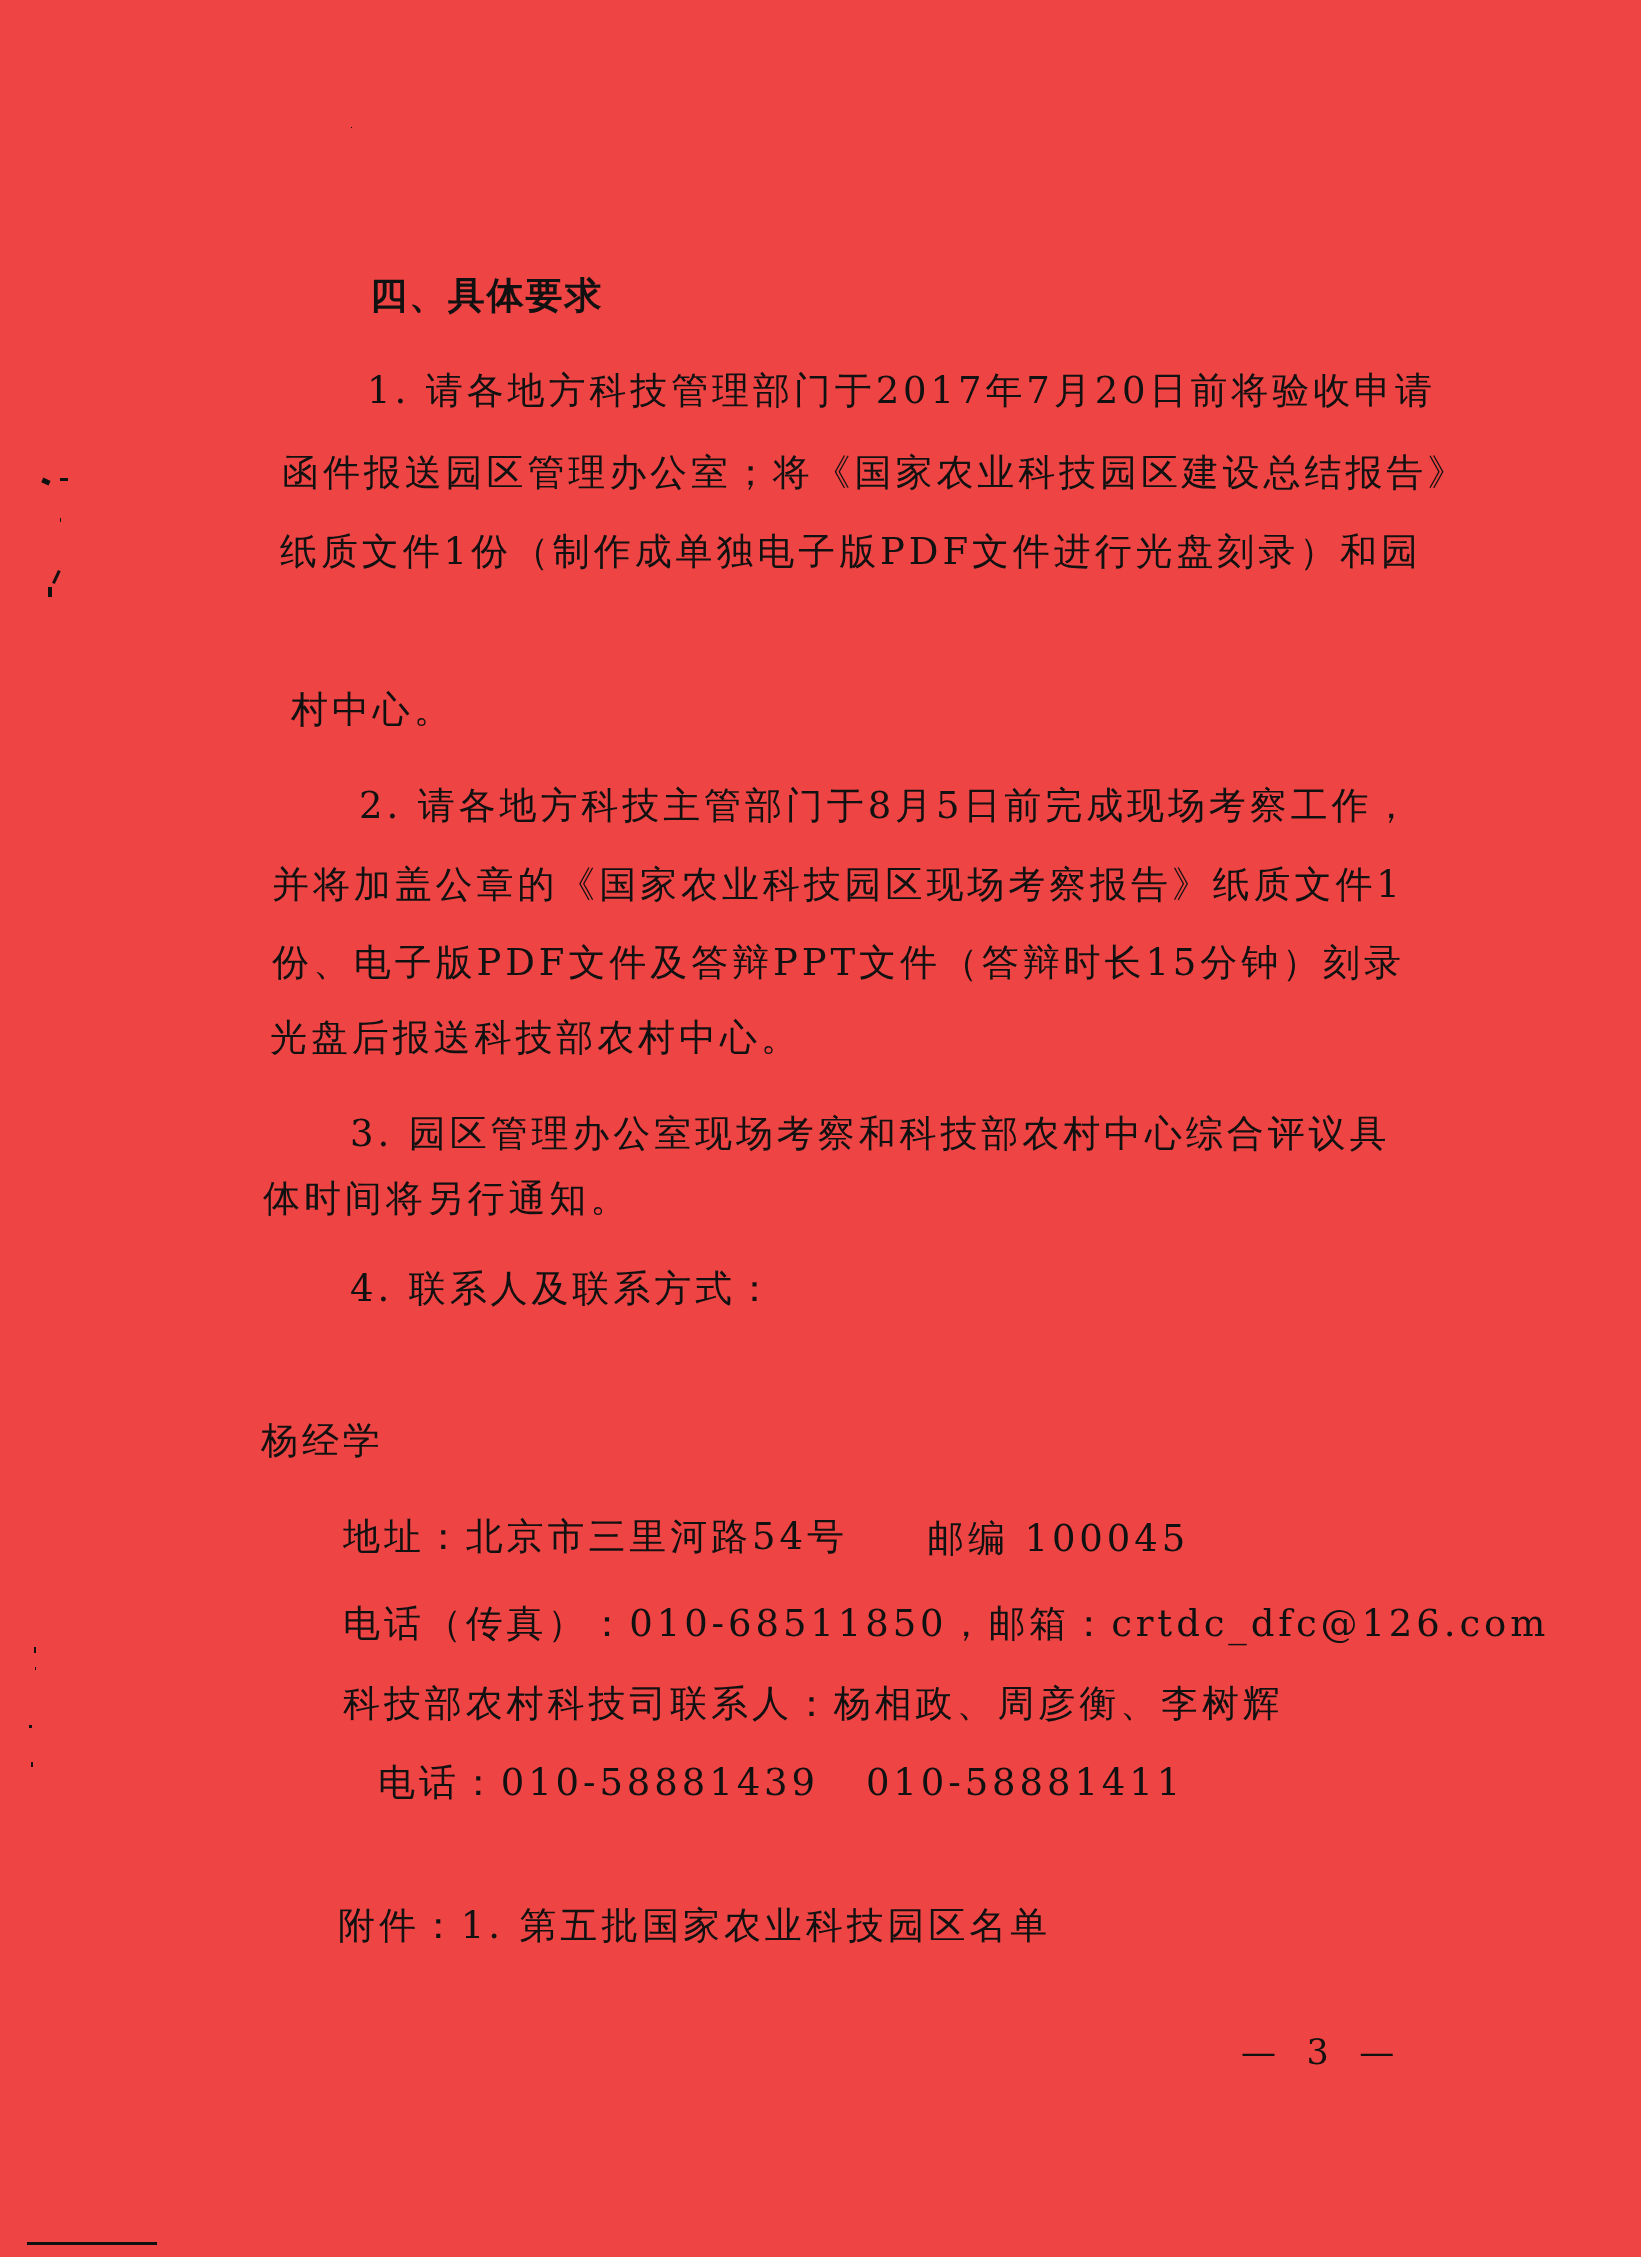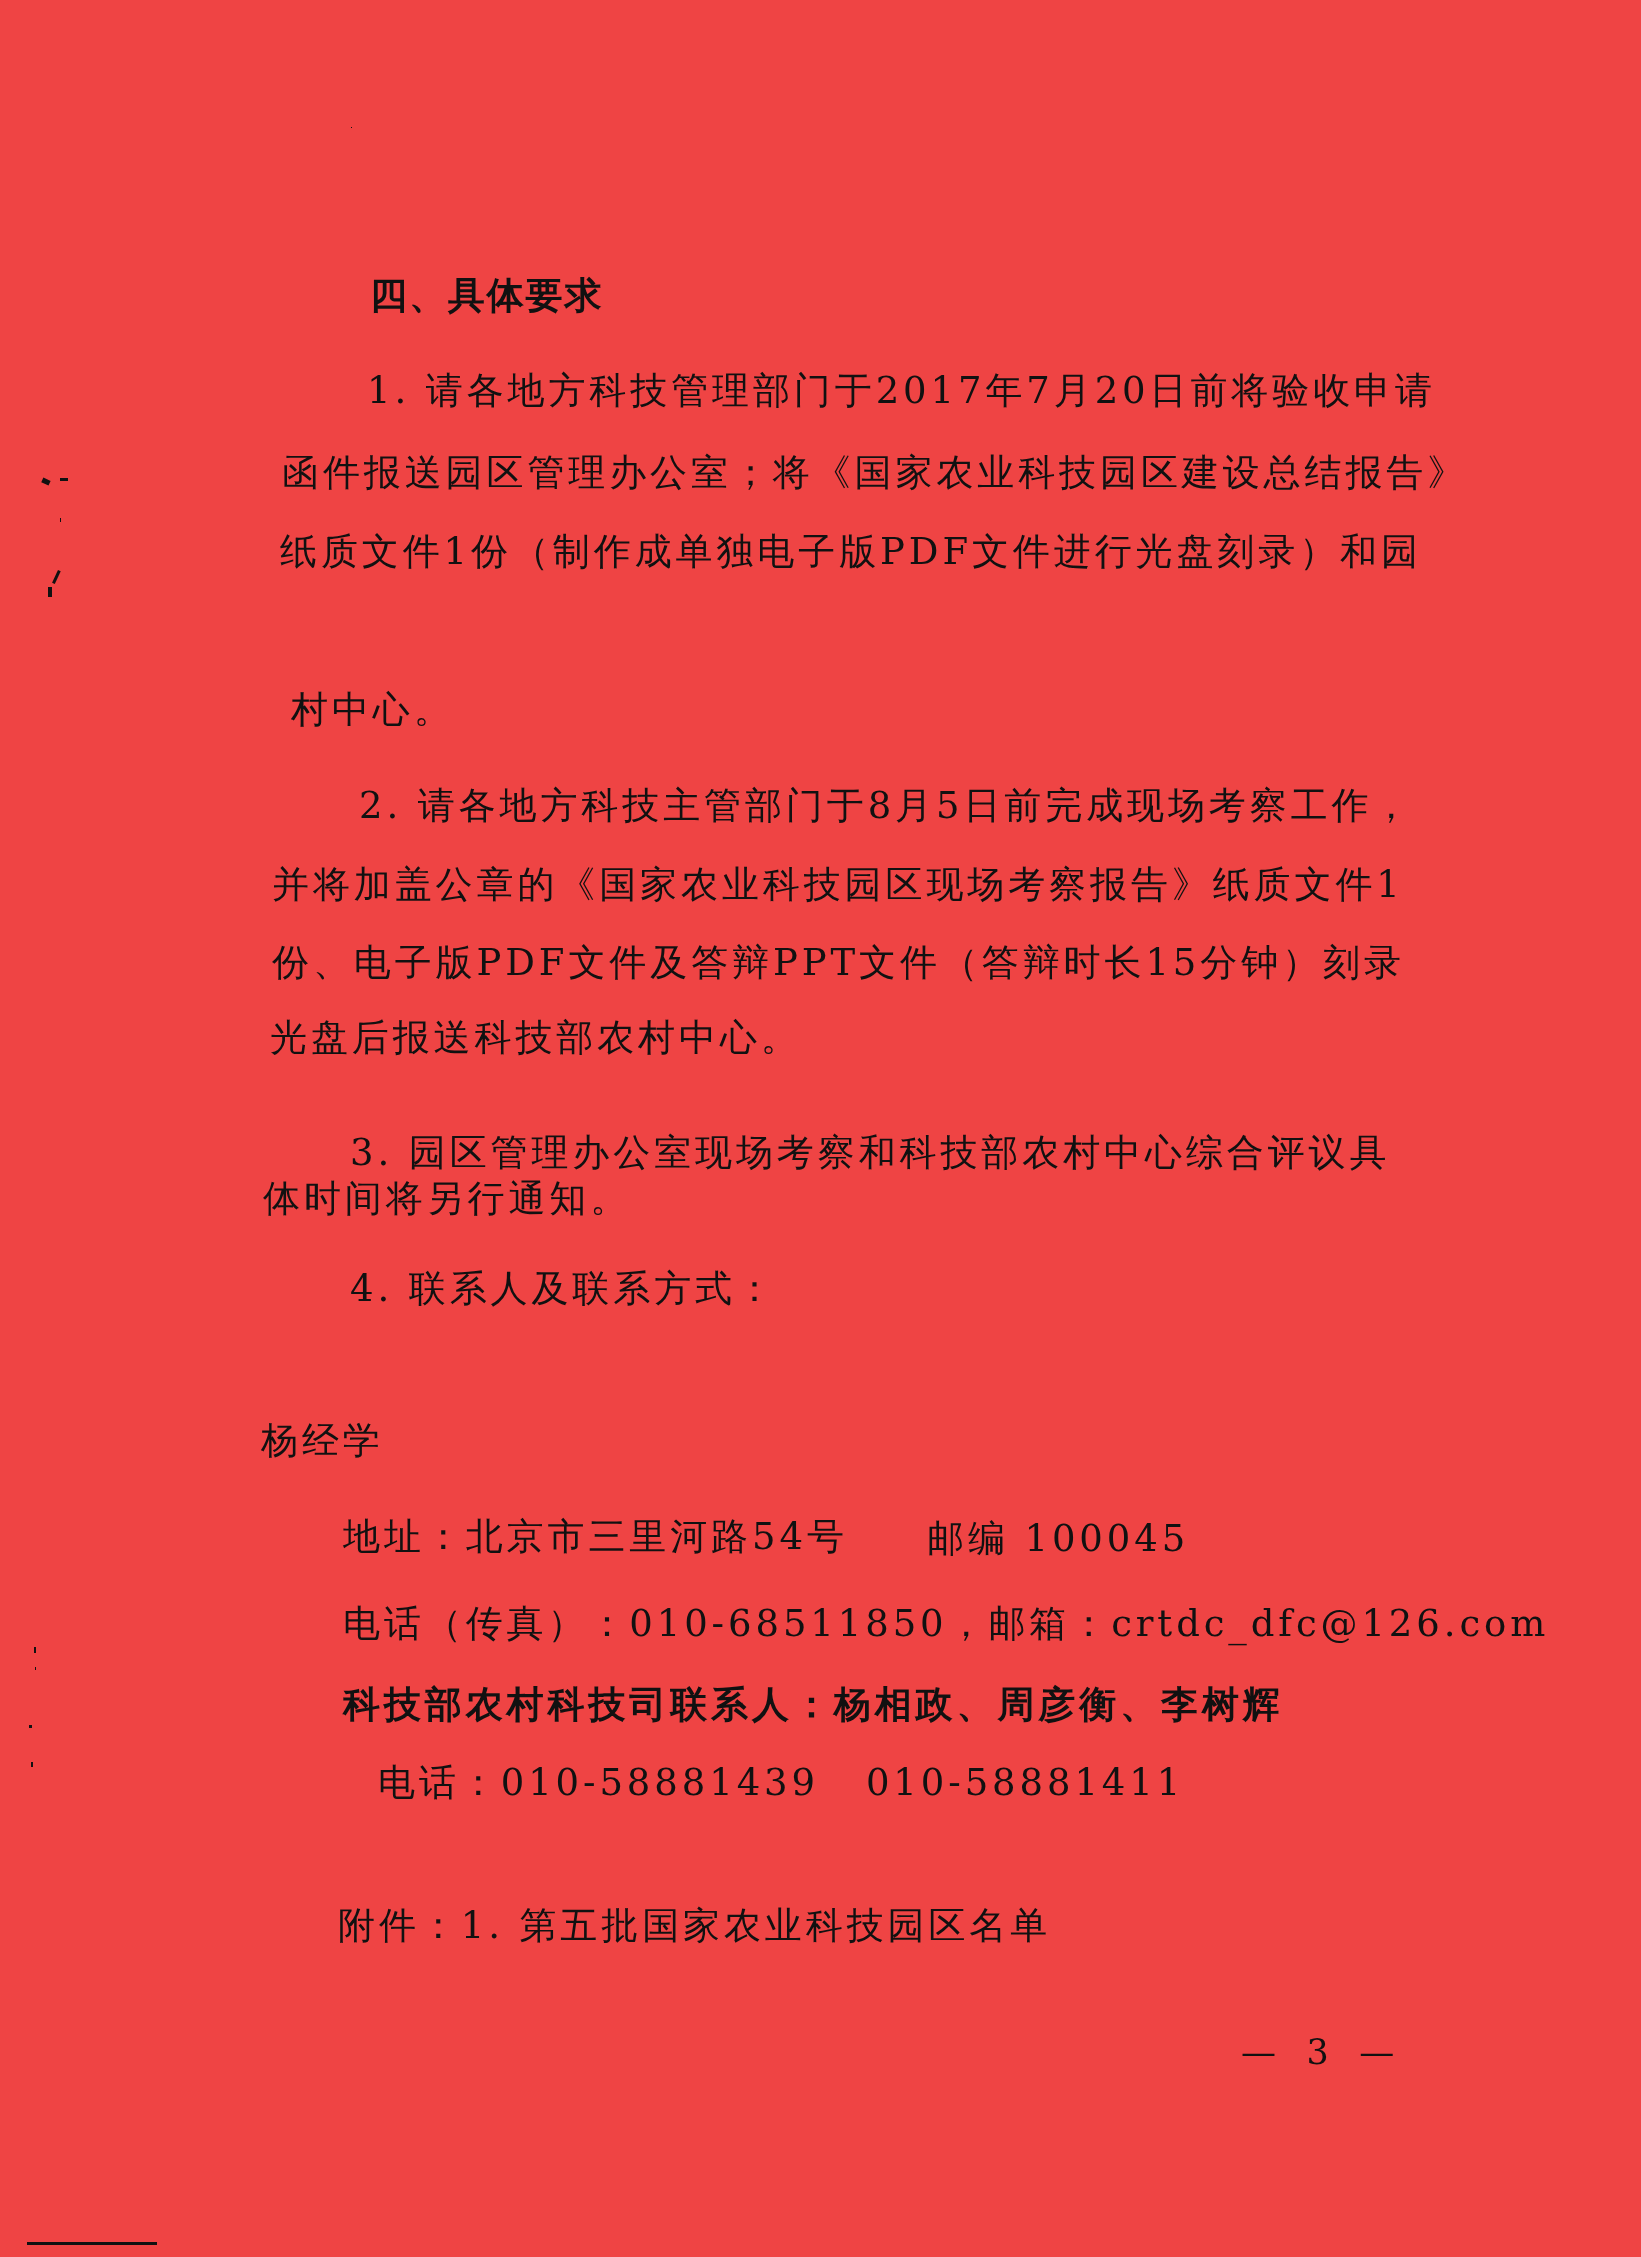--- a/index.html
+++ b/index.html
@@ -29,32 +29,32 @@
   <div class="line" style="left:367px; top:391px; width:1077px;">1. 请各地方科技管理部门于2017年7月20日前将验收申请</div>
   <div class="line" style="left:282px; top:473px; width:1166px;">函件报送园区管理办公室；将《国家农业科技园区建设总结报告》</div>
   <div class="line" style="left:280px; top:552px; width:1159px;">纸质文件1份（制作成单独电子版PDF文件进行光盘刻录）和园</div>
   <div class="line" style="left:275px; top:710px;margin-left:16px;">村中心。</div>
 
   <div class="line" style="left:359px; top:806px; width:1081px;">2. 请各地方科技主管部门于8月5日前完成现场考察工作，</div>
   <div class="line" style="left:272px; top:885px; width:1163px;">并将加盖公章的《国家农业科技园区现场考察报告》纸质文件1</div>
   <div class="line" style="left:272px; top:963px; width:1168px;">份、电子版PDF文件及答辩PPT文件（答辩时长15分钟）刻录</div>
   <div class="line" style="left:270px; top:1038px;">光盘后报送科技部农村中心。</div>
 
-  <div class="line" style="left:350px; top:1134px; width:1091px;margin-top:19px;">3. 园区管理办公室现场考察和科技部农村中心综合评议具</div>
+  <div class="line" style="left:350px; top:1134px; width:1091px;">3. 园区管理办公室现场考察和科技部农村中心综合评议具</div>
   <div class="line" style="left:263px; top:1199px;">体时间将另行通知。</div>
 
   <div class="line" style="left:350px; top:1289px;">4. 联系人及联系方式：</div>
 
   <div class="line" style="left:261px; top:1441px;">杨经学</div>
 
   <div class="line" style="left:343px; top:1537px;">地址：北京市三里河路54号</div>
   <div class="line" style="left:927px; top:1539px;">邮编 100045</div>
 
   <div class="line" style="left:343px; top:1624px;">电话（传真）：010-68511850，邮箱：crtdc_dfc@126.com</div>
-  <div class="line" style="left:343px; top:1704px;font-weight:bold;">科技部农村科技司联系人：杨相政、周彦衡、李树辉</div>
+  <div class="line" style="left:343px; top:1704px;">科技部农村科技司联系人：杨相政、周彦衡、李树辉</div>
   <div class="line" style="left:343px; top:1783px; white-space:pre;margin-left:35px;">电话：010-58881439   010-58881411</div>
 
   <div class="line" style="left:338px; top:1926px;">附件：1. 第五批国家农业科技园区名单</div>
 
   <div class="pagenum" style="left:1241px; top:2052px;">— 3 —</div>
 
   <div class="speck" style="left:42px; top:479px; width:7.7px; height:4.8px; transform:rotate(25deg);"></div>
   <div class="speck" style="left:60px; top:478px; width:7.7px; height:2.9px;"></div>
   <div class="speck" style="left:60px; top:518px; width:1px; height:3.9px;"></div>
   <div class="speck" style="left:55px; top:570px; width:2.9px; height:13.5px; transform:rotate(25deg);"></div>

